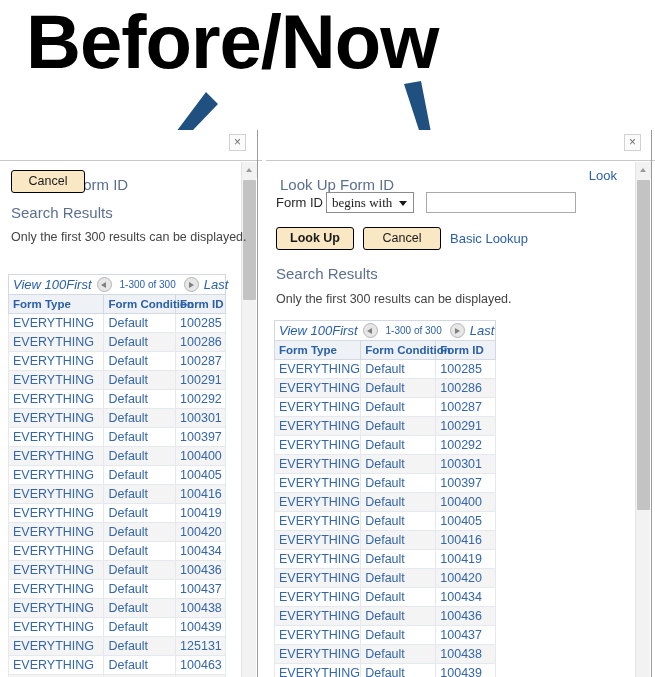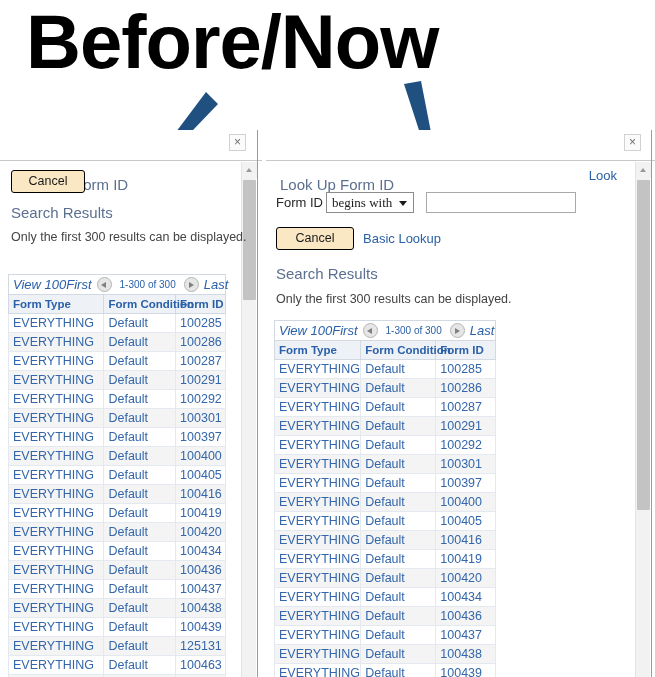--- a/index.html
+++ b/index.html
@@ -478,20 +478,21 @@
 
       <div class="help-link">Look</div>
 
       <div class="criteria-row">
         <span class="criteria-label">Form ID</span>
         <span class="ps-select">begins with</span>
         <input class="ps-input" type="text" value="" style="">
       </div>
 
       <div class="button-row">
+        <span class="ps-button bold">Look Up</span>
         <span class="ps-button">Cancel</span>
         <span class="link">Basic Lookup</span>
       </div>
 
       <div class="section-head" id="now-results-head">Search Results</div>
 
       <div class="note" id="now-note">Only the first 300 results can be displayed.</div>
 
       <div class="nav-bar" id="now-nav">
         <span class="link">View 100</span>

